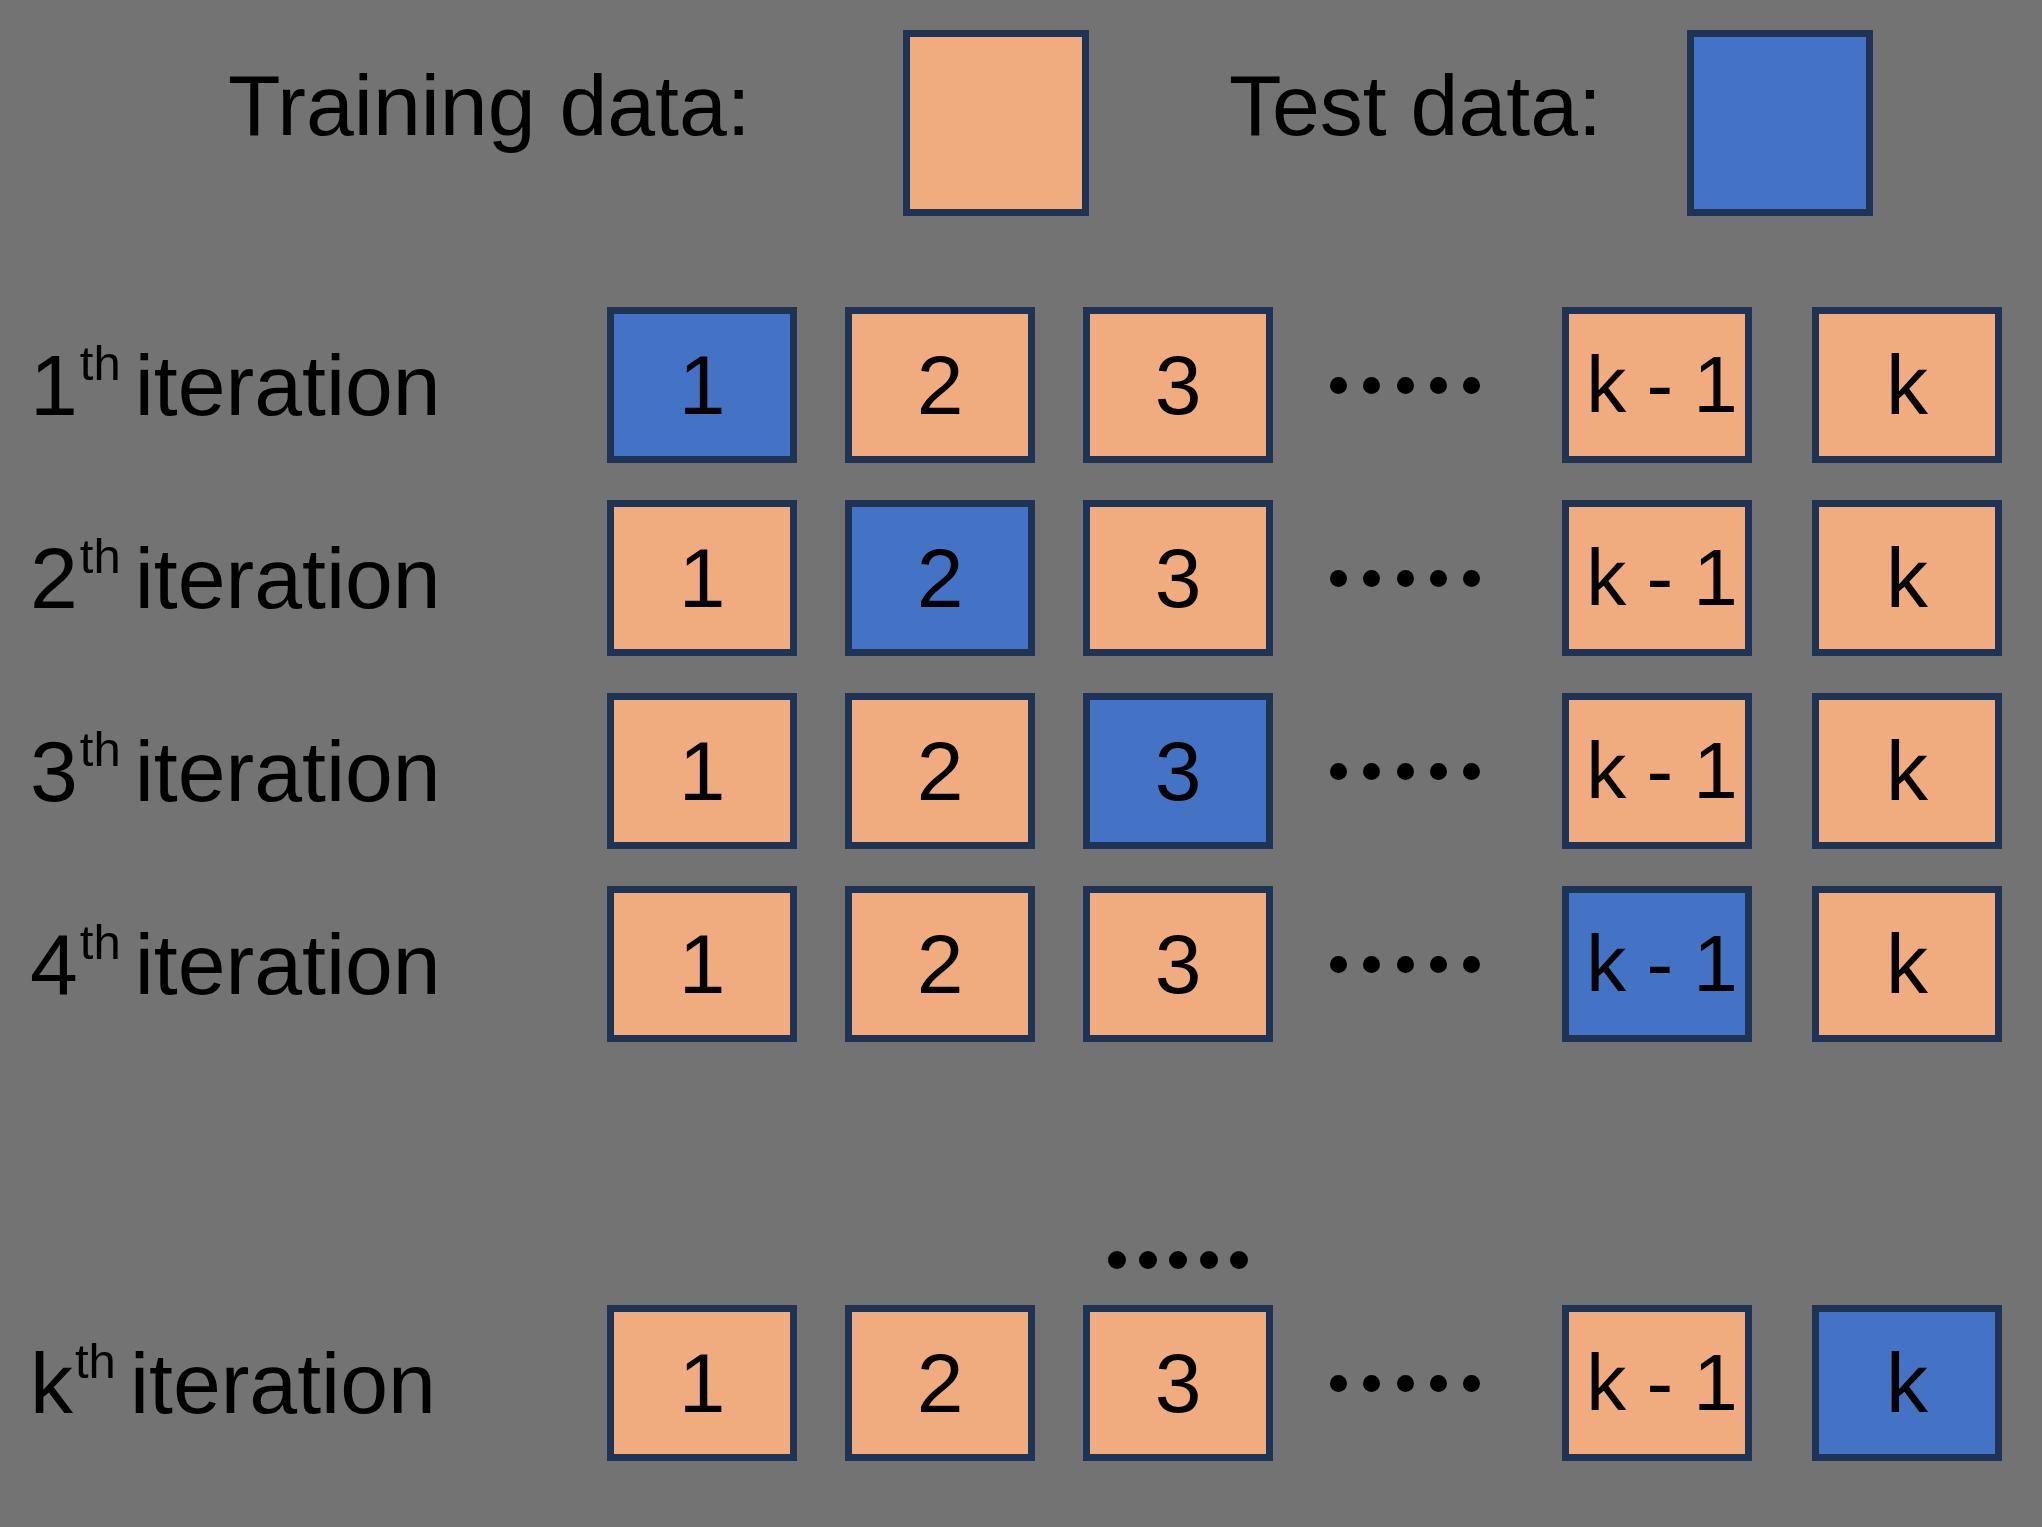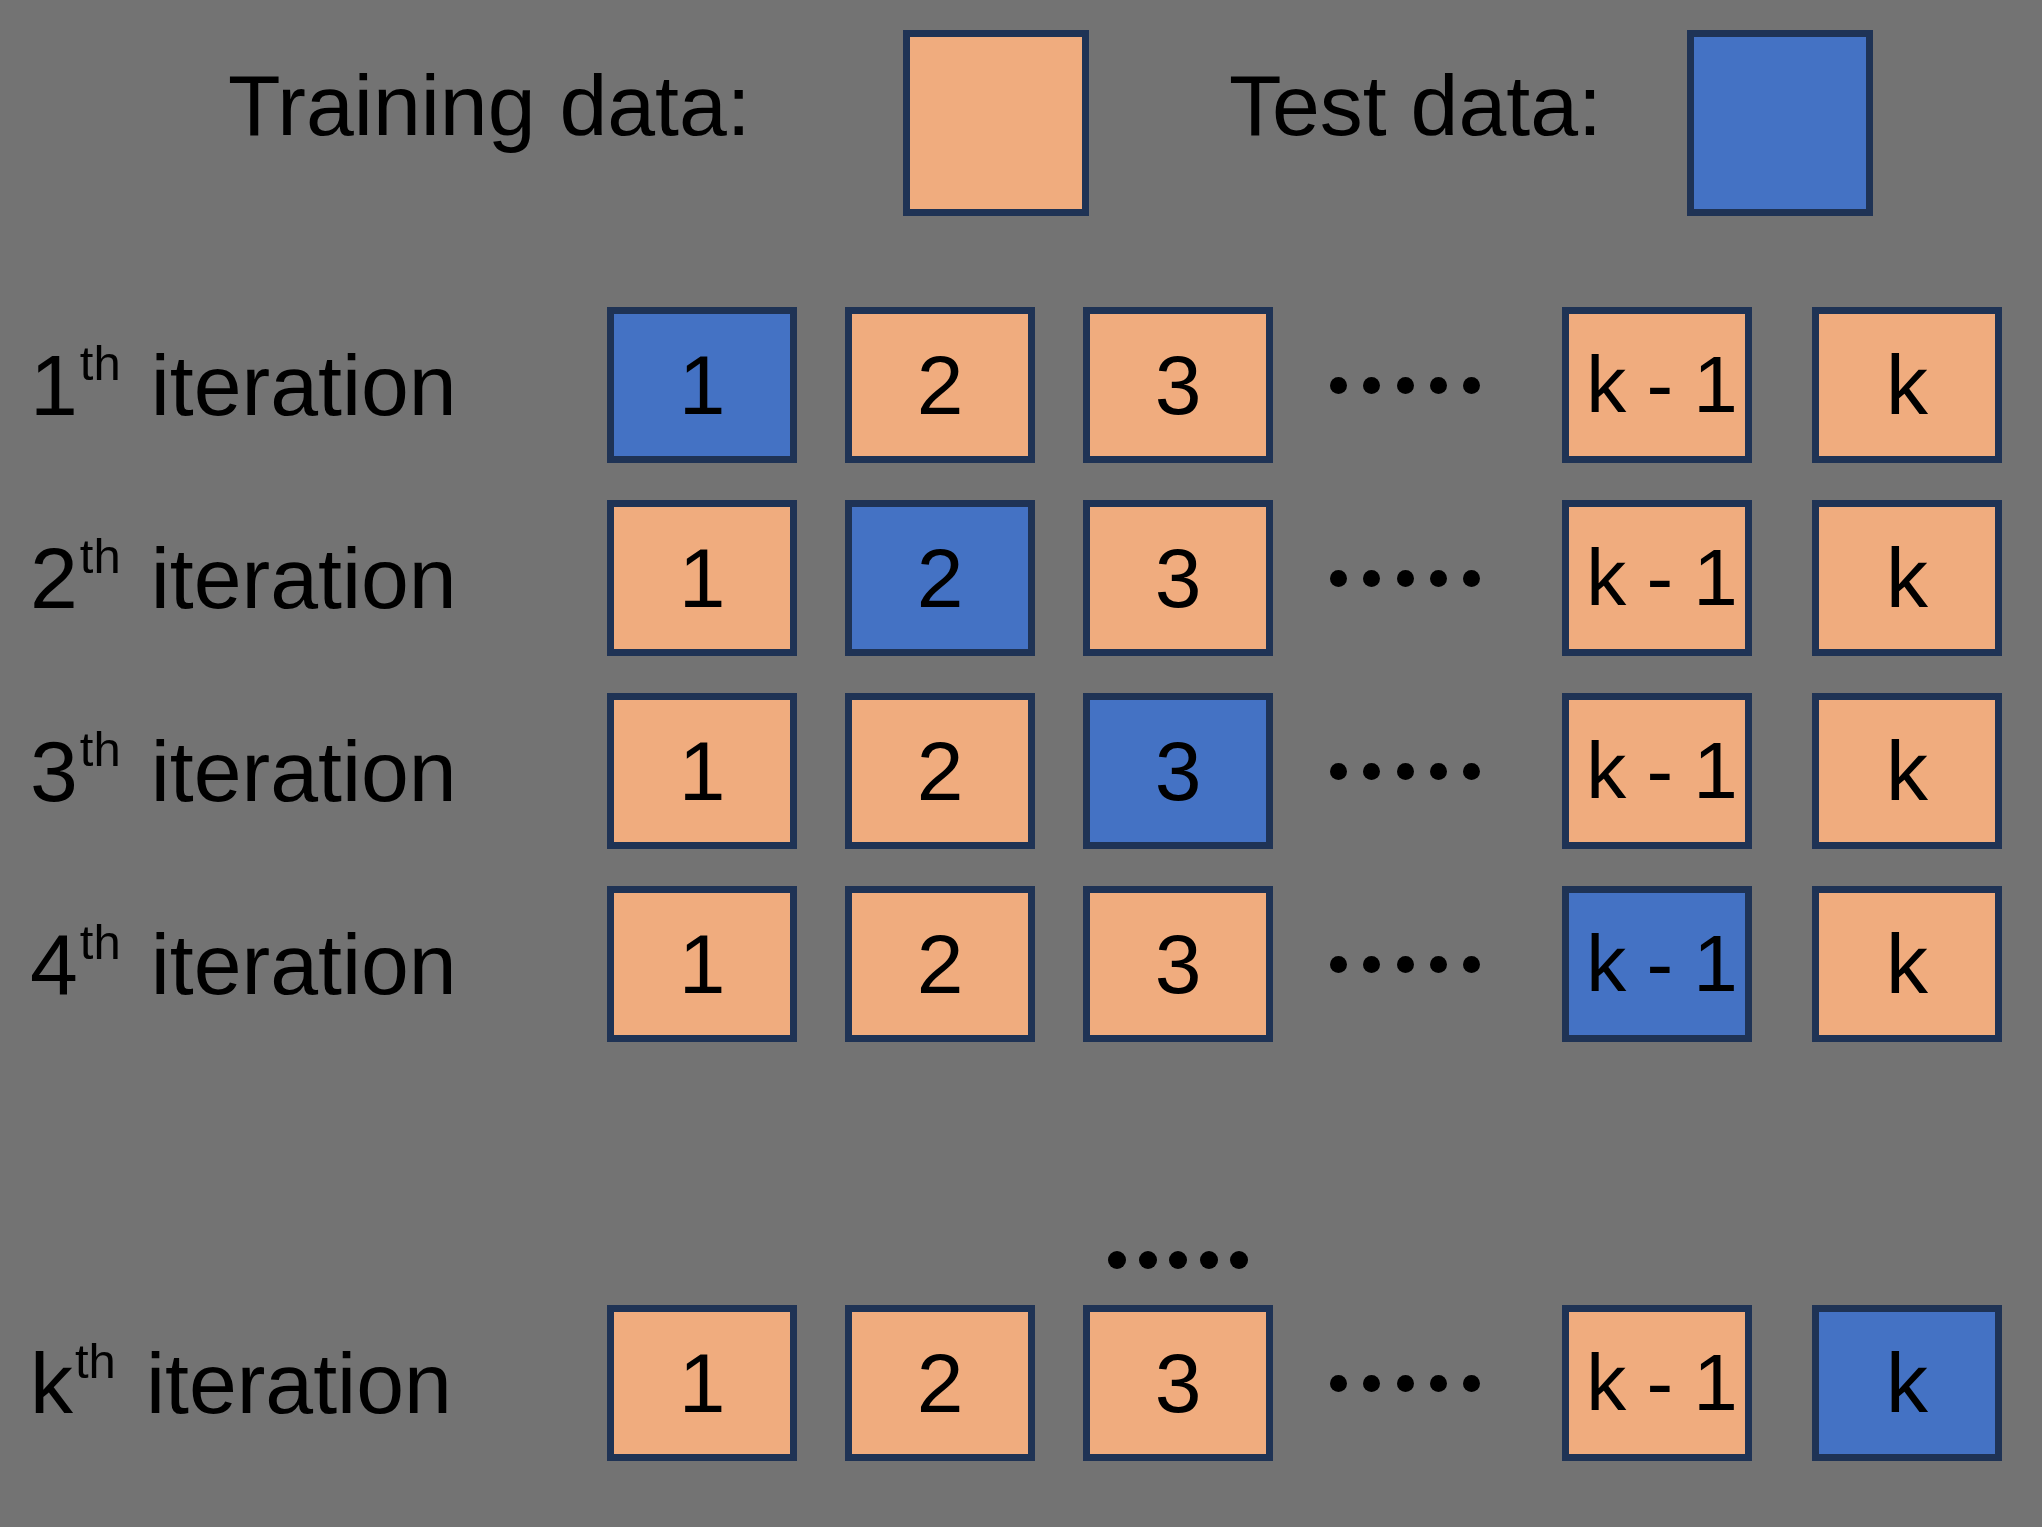--- a/index.html
+++ b/index.html
@@ -60,21 +60,21 @@
   }
   .row-label .sup {
     font-size: 49px;
     vertical-align: super;
     line-height: 0;
     position: relative;
     top: -22px;
     margin-left: 2px;
     margin-right: 10px;
   }
-  .row-label .iter-word { margin-left: 20px; }
+  .row-label .iter-word { margin-left: 4px; }
 
   .cell {
     position: absolute;
     top: 0;
     width: 190px;
     height: 156px;
     box-sizing: border-box;
     border: 7px solid #1f3355;
     display: flex;
     align-items: center;

